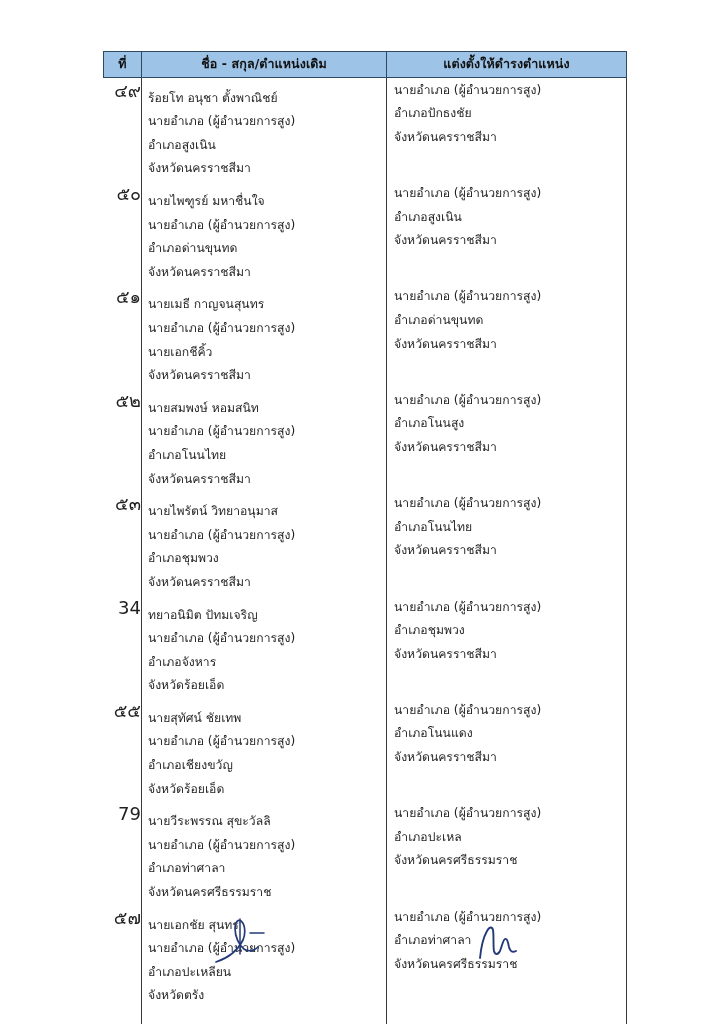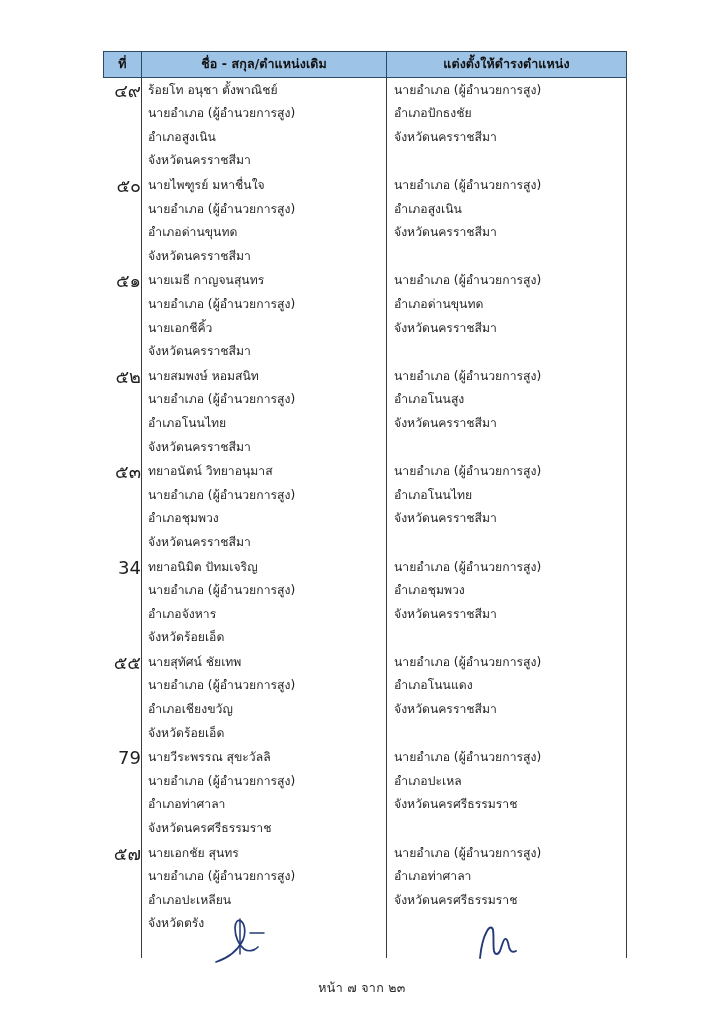--- a/index.html
+++ b/index.html
@@ -67,21 +67,21 @@
   #appointment-table tbody tr:last-child td { height: 116px; }
 
   #appointment-table tbody td.cell-no {
     border-left: 0;
     text-align: right;
     padding-top: 1px;
     font-size: 18px;
   }
   #appointment-table tbody td.cell-from {
     padding-left: 6px;
-    padding-top: 1px;
+    padding-top: 9px;
   }
   #appointment-table tbody td.cell-to {
     padding-left: 7px;
     padding-top: 1px;
     border-right: 1.3px solid #3a3a3a;
   }
 
   #appointment-table tbody .line { display: block; white-space: nowrap; }
 
   
@@ -175,21 +175,21 @@
           </td>
           <td class="cell-to">
             <span class="line">นายอำเภอ (ผู้อำนวยการสูง)</span>
             <span class="line">อำเภอโนนสูง</span>
             <span class="line">จังหวัดนครราชสีมา</span>
           </td>
         </tr>
         <tr>
           <td class="cell-no">๕๓</td>
           <td class="cell-from">
-            <span class="line">ทยาอนัตน์ วิทยาอนุมาส</span>
+            <span class="line">นายไพรัตน์ วิทยาอนุมาส</span>
             <span class="line">นายอำเภอ (ผู้อำนวยการสูง)</span>
             <span class="line">อำเภอชุมพวง</span>
             <span class="line">จังหวัดนครราชสีมา</span>
           </td>
           <td class="cell-to">
             <span class="line">นายอำเภอ (ผู้อำนวยการสูง)</span>
             <span class="line">อำเภอโนนไทย</span>
             <span class="line">จังหวัดนครราชสีมา</span>
           </td>
         </tr>
@@ -258,15 +258,14 @@
     <path d="M30 7 L30 42" fill="none" stroke="#243a78" stroke-width="1.5" stroke-linecap="round"></path>
     <path d="M40 21 L54 21" fill="none" stroke="#243a78" stroke-width="1.5" stroke-linecap="round"></path>
   </svg>
 
   <svg class="signature" id="signature-right" width="52" height="46" viewBox="0 0 52 46" aria-hidden="true">
     <path d="M7 38 C8 28 10 18 14 11 C16 7 19 6 20 10 C21 16 20 26 21 31
              C22 35 25 35 27 31 C29 26 30 20 32 19 C34 18 35 22 36 27
              C37 31 39 33 43 31" fill="none" stroke="#243a78" stroke-width="1.9" stroke-linecap="round" stroke-linejoin="round"></path>
   </svg>
 
-  <div id="page-footer">หน้า ๗ จาก ๒๓</div>
 
 </div>
 
 </body></html>

